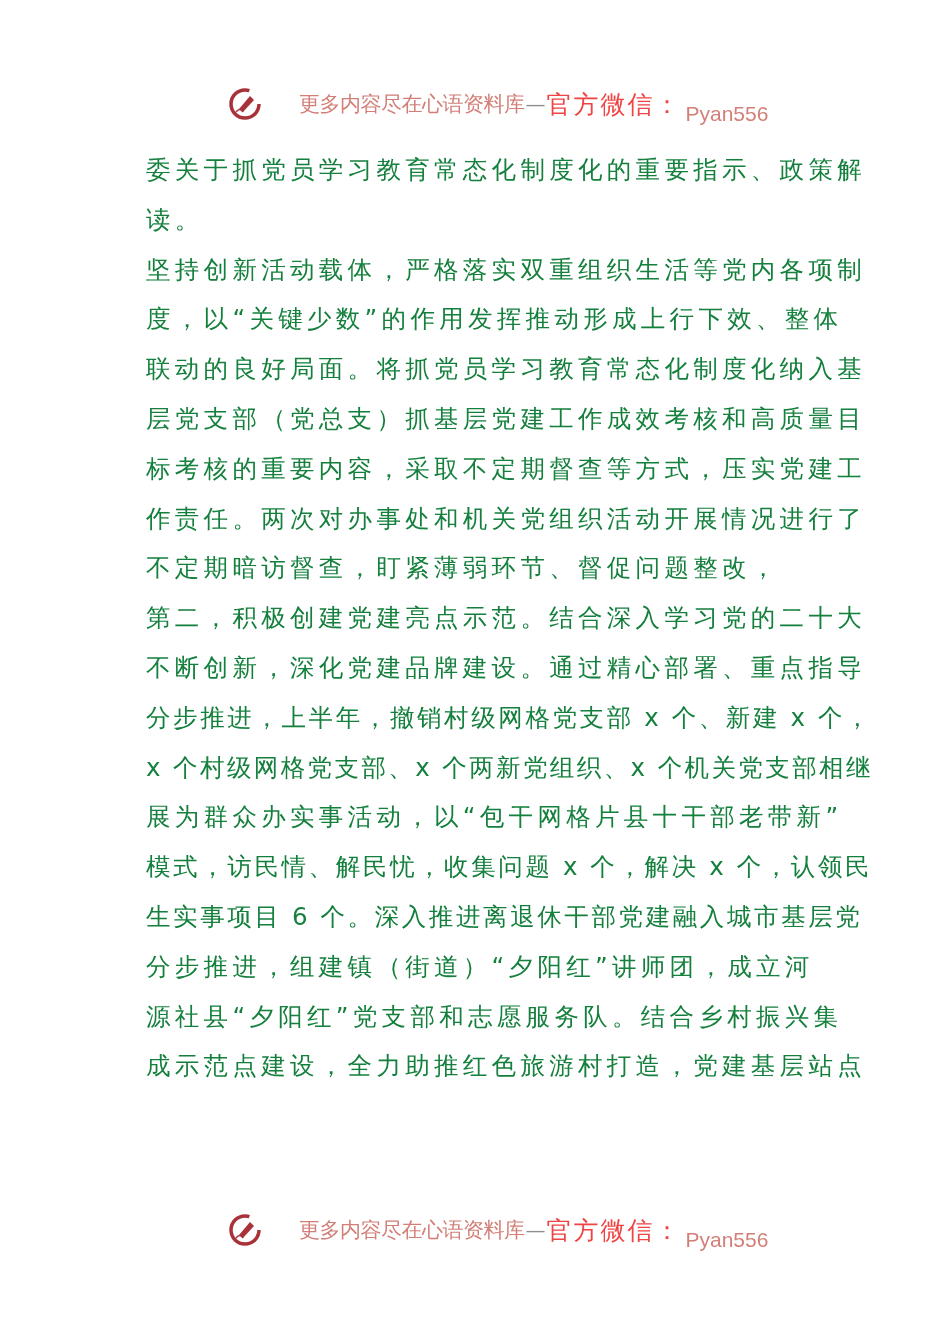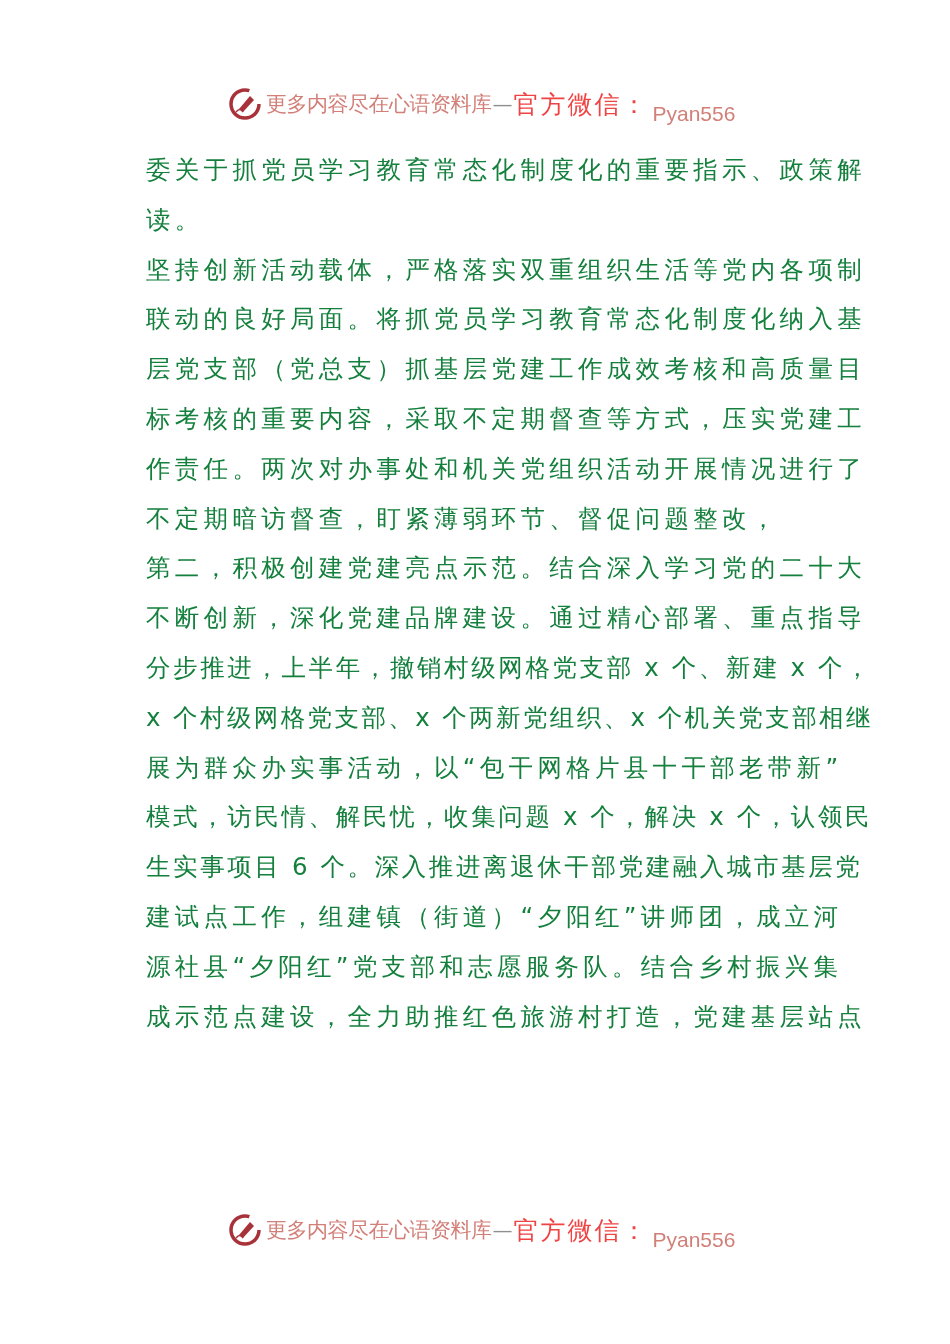--- a/index.html
+++ b/index.html
@@ -4,21 +4,21 @@
   <style>
     html, body { margin: 0; padding: 0; background: #ffffff; }
     body { width: 950px; height: 1344px; position: relative; overflow: hidden; font-family: "DejaVu Sans", sans-serif; }
     .watermark {
       position: absolute; left: 228px; height: 36px; display: flex; align-items: center;
       white-space: nowrap;
     }
     .watermark.top { top: 86px; }
     .watermark.bottom { top: 1212px; }
     .wm-logo { width: 34px; height: 34px; margin-right: 4px; display: inline-block; }
-    .wm-main { color: #d27f78; font-family: "DejaVu Serif", serif; font-size: 21px; letter-spacing: -0.5px; }
+    .wm-main { color: #d27f78; font-family: "DejaVu Serif", serif; font-size: 21px; letter-spacing: -0.5px; margin-left: 33px; }
     .wm-dash { color: #8e8e8e; font-size: 20px; margin: 0 1px; }
     .wm-label { color: #ef4444; font-family: "DejaVu Serif", serif; font-size: 25px; letter-spacing: 2px; }
     .wm-id { color: #d27f78; font-family: "Liberation Sans", sans-serif; font-size: 21px; margin-left: 4px; margin-top: 19px; }
 
     .content {
       position: absolute; left: 146px; top: 145px; width: 670px;
     }
     .line {
       height: 49.8px; line-height: 49.8px; font-size: 24.5px; color: #15803d;
       white-space: nowrap; letter-spacing: 4.3px;
@@ -37,33 +37,34 @@
   <span class="wm-main">更多内容尽在心语资料库</span>
   <span class="wm-dash">—</span>
   <span class="wm-label">官方微信：</span>
   <span class="wm-id">Pyan556</span>
 </div>
 
 <div class="content">
   <div class="line">委关于抓党员学习教育常态化制度化的重要指示、政策解</div>
   <div class="line">读。</div>
   <div class="line">坚持创新活动载体，严格落实双重组织生活等党内各项制</div>
+  <div class="line">度，以“关键少数”的作用发挥推动形成上行下效、整体</div>
   <div class="line">联动的良好局面。将抓党员学习教育常态化制度化纳入基</div>
   <div class="line">层党支部（党总支）抓基层党建工作成效考核和高质量目</div>
   <div class="line">标考核的重要内容，采取不定期督查等方式，压实党建工</div>
   <div class="line">作责任。两次对办事处和机关党组织活动开展情况进行了</div>
   <div class="line">不定期暗访督查，盯紧薄弱环节、督促问题整改，</div>
   <div class="line">第二，积极创建党建亮点示范。结合深入学习党的二十大</div>
   <div class="line">不断创新，深化党建品牌建设。通过精心部署、重点指导</div>
   <div class="line" style="letter-spacing:2.6px">分步推进，上半年，撤销村级网格党支部 x 个、新建 x 个，</div>
   <div class="line" style="letter-spacing:2.4px">x 个村级网格党支部、x 个两新党组织、x 个机关党支部相继</div>
   <div class="line">展为群众办实事活动，以“包干网格片县十干部老带新”</div>
   <div class="line" style="letter-spacing:2.6px">模式，访民情、解民忧，收集问题 x 个，解决 x 个，认领民</div>
   <div class="line" style="letter-spacing:2.6px">生实事项目 6 个。深入推进离退休干部党建融入城市基层党</div>
-  <div class="line">建试点工作，组建镇（街道）“夕阳红”讲师团，成立河</div>
+  <div class="line">分步推进，组建镇（街道）“夕阳红”讲师团，成立河</div>
   <div class="line">源社县“夕阳红”党支部和志愿服务队。结合乡村振兴集</div>
   <div class="line">成示范点建设，全力助推红色旅游村打造，党建基层站点</div>
 </div>
 
 <div class="watermark bottom">
   <svg class="wm-logo" viewBox="0 0 34 34">
     <circle cx="17" cy="17" r="14" fill="none" stroke="#a8323a" stroke-width="3.5" stroke-dasharray="70 18"></circle>
     <path d="M11 22 L22 9 L26 13 L15 25 Z" fill="#a8323a"></path>
     <path d="M8 25 Q12 20 15 25" fill="none" stroke="#a8323a" stroke-width="1.5"></path>
   </svg>

